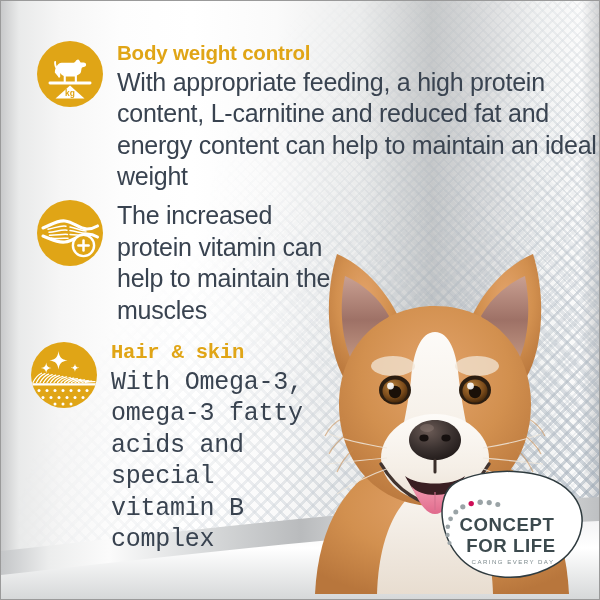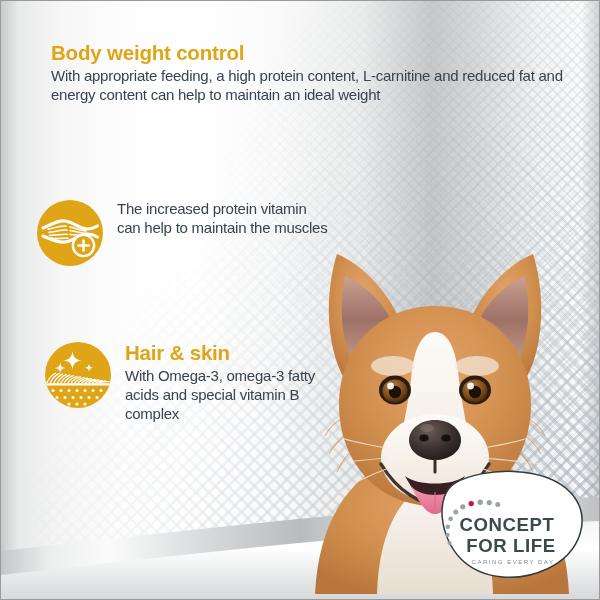--- a/index.html
+++ b/index.html
@@ -44,29 +44,29 @@
 
   
   .feature{position:absolute;display:flex;align-items:flex-start;}
   .icon-wrap{flex:0 0 auto;width:66px;height:66px;}
   .texts{margin-left:14px;}
   .f-title{
     color:#e0a516;font-weight:bold;font-size:20.5px;line-height:1.12;
     letter-spacing:-.2px;margin:0 0 2px 0;white-space:nowrap;
   }
   .f-body{
-    color:#394350;font-size:15px;line-height:1.26;letter-spacing:-.25px;
+    color:#394350;font-size:25px;line-height:1.26;letter-spacing:-.25px;
     margin:0;
   }
 
   #f1{left:36px;top:40px;}
   #f1 .texts{padding-top:1px;}
   #f2{left:36px;top:199px;}
   #f2 .f-body{max-width:215px;}
-  #f3{left:44px;top:341px;}
+  #f3{left:30px;top:341px;font-family:Liberation Mono, monospace;}
   #f3 .f-body{max-width:200px;}
 
   
   .dog{position:absolute;left:258px;top:213px;width:352px;height:380px;}
 
   
   .logo{position:absolute;left:424px;top:466px;width:164px;height:116px;text-align:right;}
   .logo-text-main{
     font-size:18.6px;font-weight:bold;letter-spacing:.6px;fill:#3c4a4e;
     font-family:"Liberation Sans", sans-serif;
@@ -101,20 +101,44 @@
         <stop offset="0" stop-color="#f4f4f5"></stop>
         <stop offset="0.35" stop-color="#ffffff"></stop>
         <stop offset="1" stop-color="#d6d8d9"></stop>
       </linearGradient>
     </defs>
     <path d="M0,62 C180,42 400,16 600,8 L600,38 C400,46 180,72 0,92 Z" fill="url(#silverA)"></path>
     <path d="M0,86 C180,66 400,40 600,32 L600,110 L0,110 Z" fill="url(#silverB)"></path>
   </svg>
 
   <div class="feature" id="f1">
+    <div class="icon-wrap">
+      <svg viewBox="0 0 66 66" width="66" height="66">
+        <circle cx="33" cy="33" r="33" fill="#E0A516"></circle>
+
+        <g fill="#ffffff">
+          <path d="M17.8 31.6 c0-3.6 1.4-6.6 3.2-8.2 1.3-1.2 3.1-1.6 5.2-1.6 h9.6
+                   c1.2 0 2.0-.5 2.6-1.3 .8-1.1 1.5-1.9 2.6-1.9 .6 0 1.0 .4 1.4 1.0
+                   l.9 1.5 c .2 .4 .6 .5 1.0 .5 h2.4 c1.3 0 2.4 .9 2.4 2.2 0 1.0-.6 1.7-1.6 2.0
+                   l-1.8 .5 c-.7 .2-1.1 .7-1.2 1.4 l-.5 3.0 c-.2 1.2-.9 2.0-1.9 2.6
+                   l-2.2 1.2 v6.1 c0 .6-.45 1.05-1.05 1.05 s-1.05-.45-1.05-1.05 v-5.2
+                   h-9.0 v5.2 c0 .6-.45 1.05-1.05 1.05 s-1.05-.45-1.05-1.05 v-5.6
+                   c-1.5-.7-2.7-1.7-3.5-3.0 v3.6 c0 .6-.45 1.05-1.05 1.05
+                   s-1.05-.45-1.05-1.05 z"></path>
+
+          <path d="M18.4 27.0 c-.9-1.9-1.4-4.0-1.2-6.0 .05-.55 .5-.95 1.0-.9 .5 .05 .9 .5 .85 1.0
+                   -.18 1.7 .25 3.5 1.05 5.1 z"></path>
+
+          <rect x="11.5" y="40.6" width="43" height="2.9" rx="1.45"></rect>
+
+          <path d="M33 44.5 L47.5 57.5 L18.5 57.5 Z"></path>
+        </g>
+        <text x="33" y="55.4" text-anchor="middle" font-family="Liberation Sans, sans-serif" font-size="8.4" font-weight="bold" fill="#E0A516">kg</text>
+      </svg>
+    </div>
     <div class="texts">
       <p class="f-title">Body weight control</p>
       <p class="f-body">With appropriate feeding, a high protein content, L-carnitine and reduced fat and energy content can help to maintain an ideal weight</p>
     </div>
   </div>
 
   <div class="feature" id="f2">
     <div class="icon-wrap">
       <svg viewBox="0 0 66 66" width="66" height="66">
         <circle cx="33" cy="33" r="33" fill="#E0A516"></circle>

